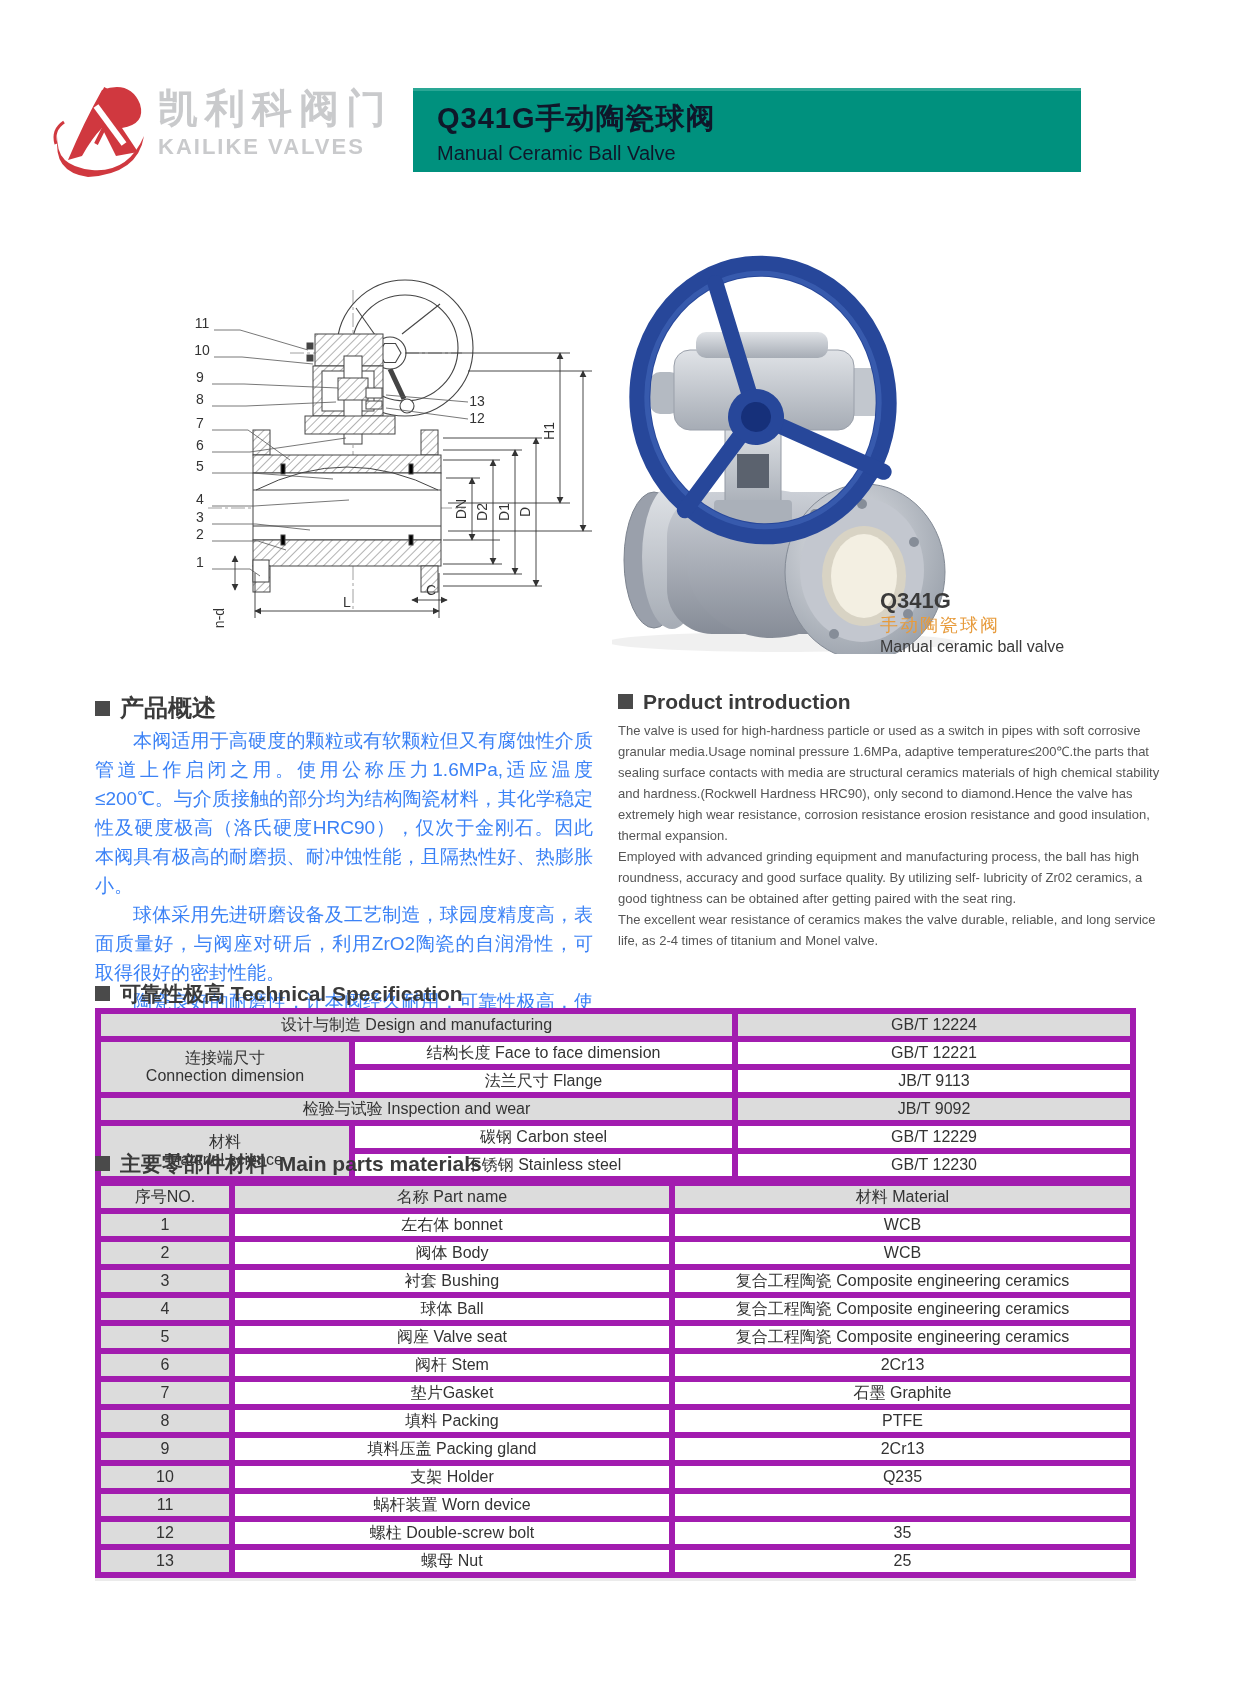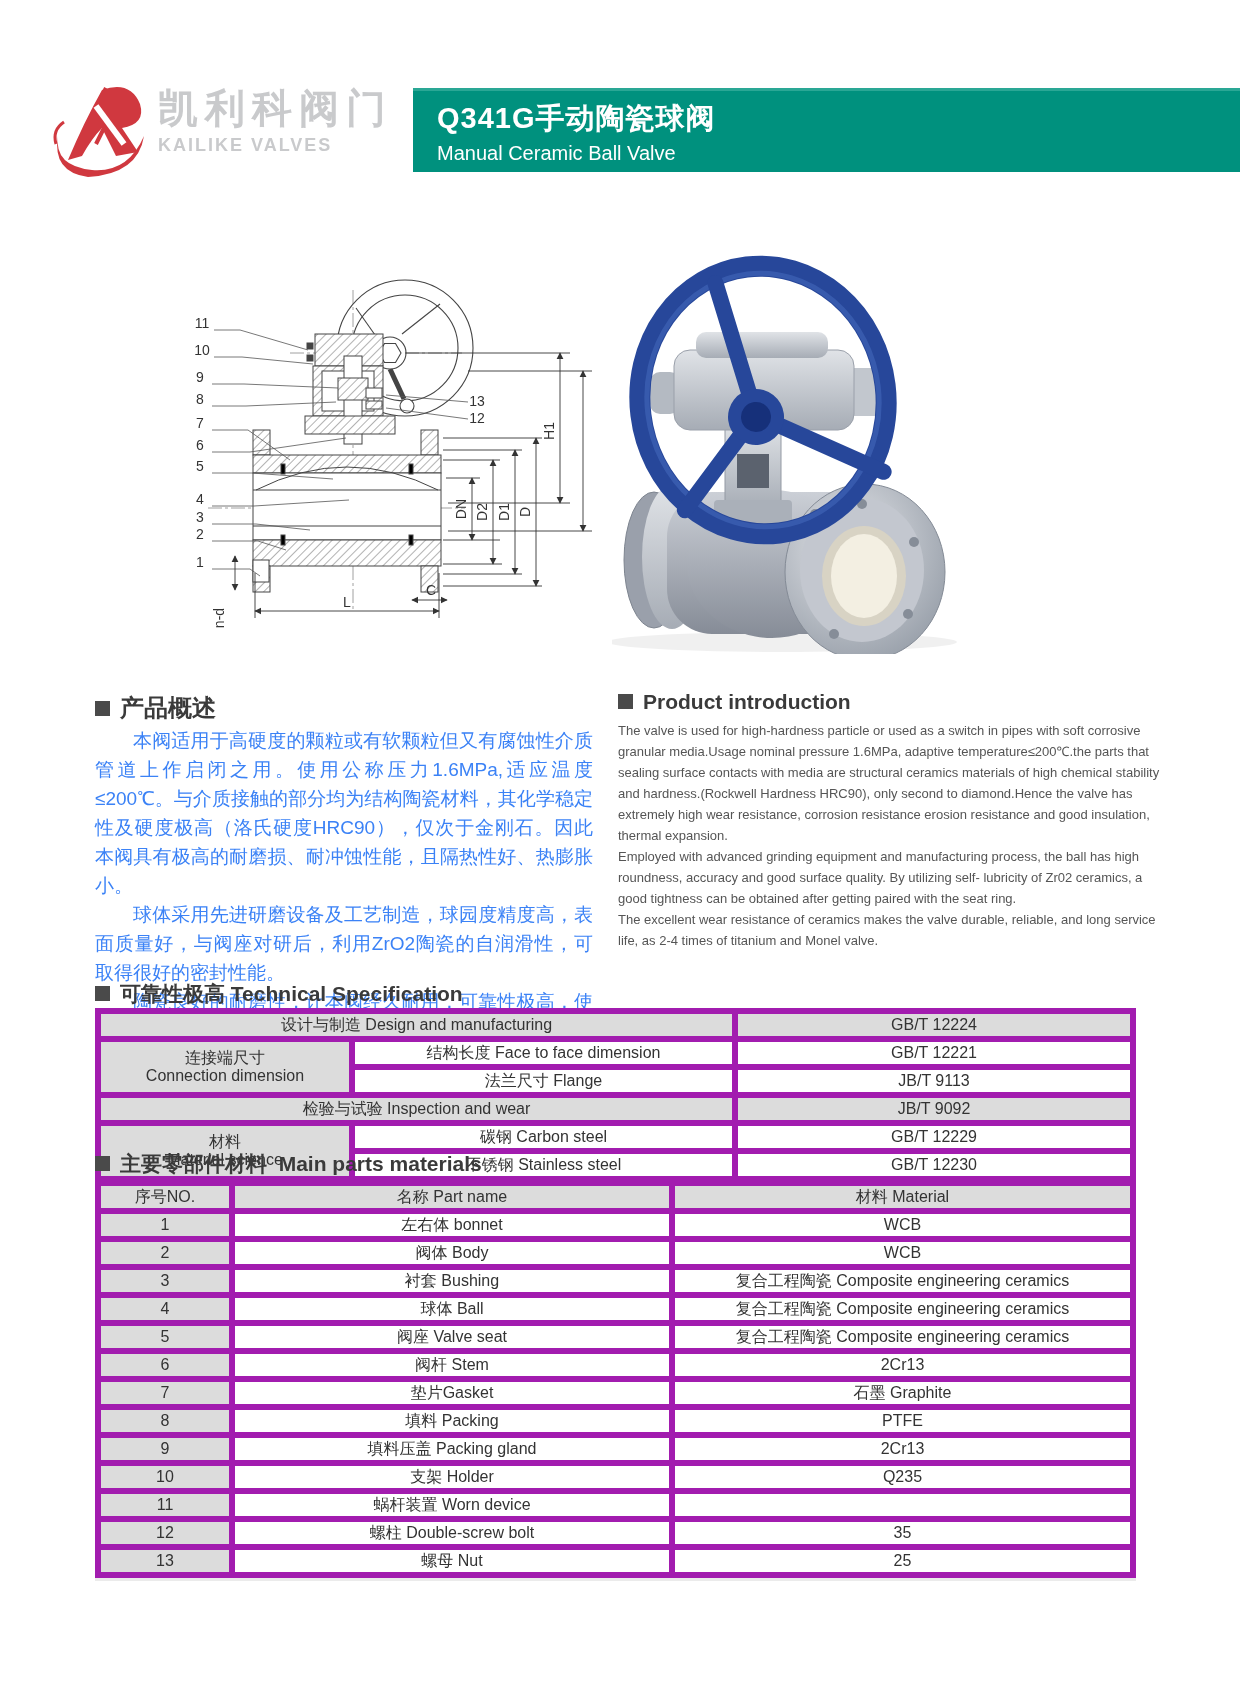--- a/index.html
+++ b/index.html
@@ -2,23 +2,23 @@
 <html><head>
 <meta charset="utf-8">
 <style>
   html,body{margin:0;padding:0;background:#fff;}
   .page{position:relative;width:1240px;height:1683px;background:#ffffff;overflow:hidden;
         font-family:"Liberation Sans",sans-serif;color:#333;}
   
   .logo-svg{position:absolute;left:50px;top:78px;}
   .company{position:absolute;left:158px;top:88px;line-height:1;}
   .company-cn{font-size:40px;font-weight:bold;color:#c9cacc;letter-spacing:7px;}
-  .company-en{font-size:18px;font-weight:bold;color:#c9cacc;letter-spacing:2px;margin-top:8px;}
-  .banner{position:absolute;left:413px;top:88px;width:827px;height:84px;background:#00917e;
-          border-top:3px solid #2aa795;box-sizing:border-box;padding:8px 0 0 24px;color:#ffffff;}
+  .company-en{font-size:22px;font-weight:bold;color:#c9cacc;letter-spacing:2px;margin-top:8px;}
+  .banner{position:absolute;left:413px;top:88px;width:668px;height:84px;background:#00917e;
+          border-top:3px solid #2aa795;box-sizing:border-box;padding:8px 0 0 24px;color:#0f172a;}
   .banner-cn{font-size:29px;font-weight:bold;letter-spacing:1px;}
   .banner-en{font-size:20px;margin-top:3px;}
   
   .drawing-svg{position:absolute;left:150px;top:238px;}
   .photo-svg{position:absolute;left:612px;top:242px;}
   .photo-caption{position:absolute;left:880px;top:588px;line-height:1.15;}
   .cap-model{font-size:22px;font-weight:bold;color:#3a3a3a;}
   .cap-cn{font-size:18px;color:#e79b3c;letter-spacing:2px;margin-top:2px;}
   .cap-en{font-size:16px;color:#3a3a3a;margin-top:2px;}
   
@@ -244,20 +244,25 @@
       <g stroke="#27479a" stroke-width="16" stroke-linecap="round">
         <line x1="142" y1="172" x2="118" y2="36"></line>
         <line x1="142" y1="172" x2="262" y2="244"></line>
         <line x1="142" y1="172" x2="60" y2="258"></line>
       </g>
       <circle cx="142" cy="174" r="28" fill="#27479a"></circle>
       <circle cx="142" cy="174" r="15" fill="#16307a"></circle>
     </g>
   </svg>
 
+  <div class="photo-caption">
+    <div class="cap-model">Q341G</div>
+    <div class="cap-cn">手动陶瓷球阀</div>
+    <div class="cap-en">Manual ceramic ball valve</div>
+  </div>
 
   <div class="sec-h" style="left:95px;top:692px;font-size:24px;">
     <span class="sq"></span><span>产品概述</span>
   </div>
   <div class="overview">
     <p>本阀适用于高硬度的颗粒或有软颗粒但又有腐蚀性介质管道上作启闭之用。使用公称压力1.6MPa,适应温度≤200℃。与介质接触的部分均为结构陶瓷材料，其化学稳定性及硬度极高（洛氏硬度HRC90），仅次于金刚石。因此本阀具有极高的耐磨损、耐冲蚀性能，且隔热性好、热膨胀小。</p>
     <p>球体采用先进研磨设备及工艺制造，球园度精度高，表面质量好，与阀座对研后，利用ZrO2陶瓷的自润滑性，可取得很好的密封性能。</p>
     <p>陶瓷良好的耐磨性，让本阀经久耐用，可靠性极高，使用寿命长，是钛合金阀和蒙乃尔阀的2-4倍。</p>
   </div>
 

